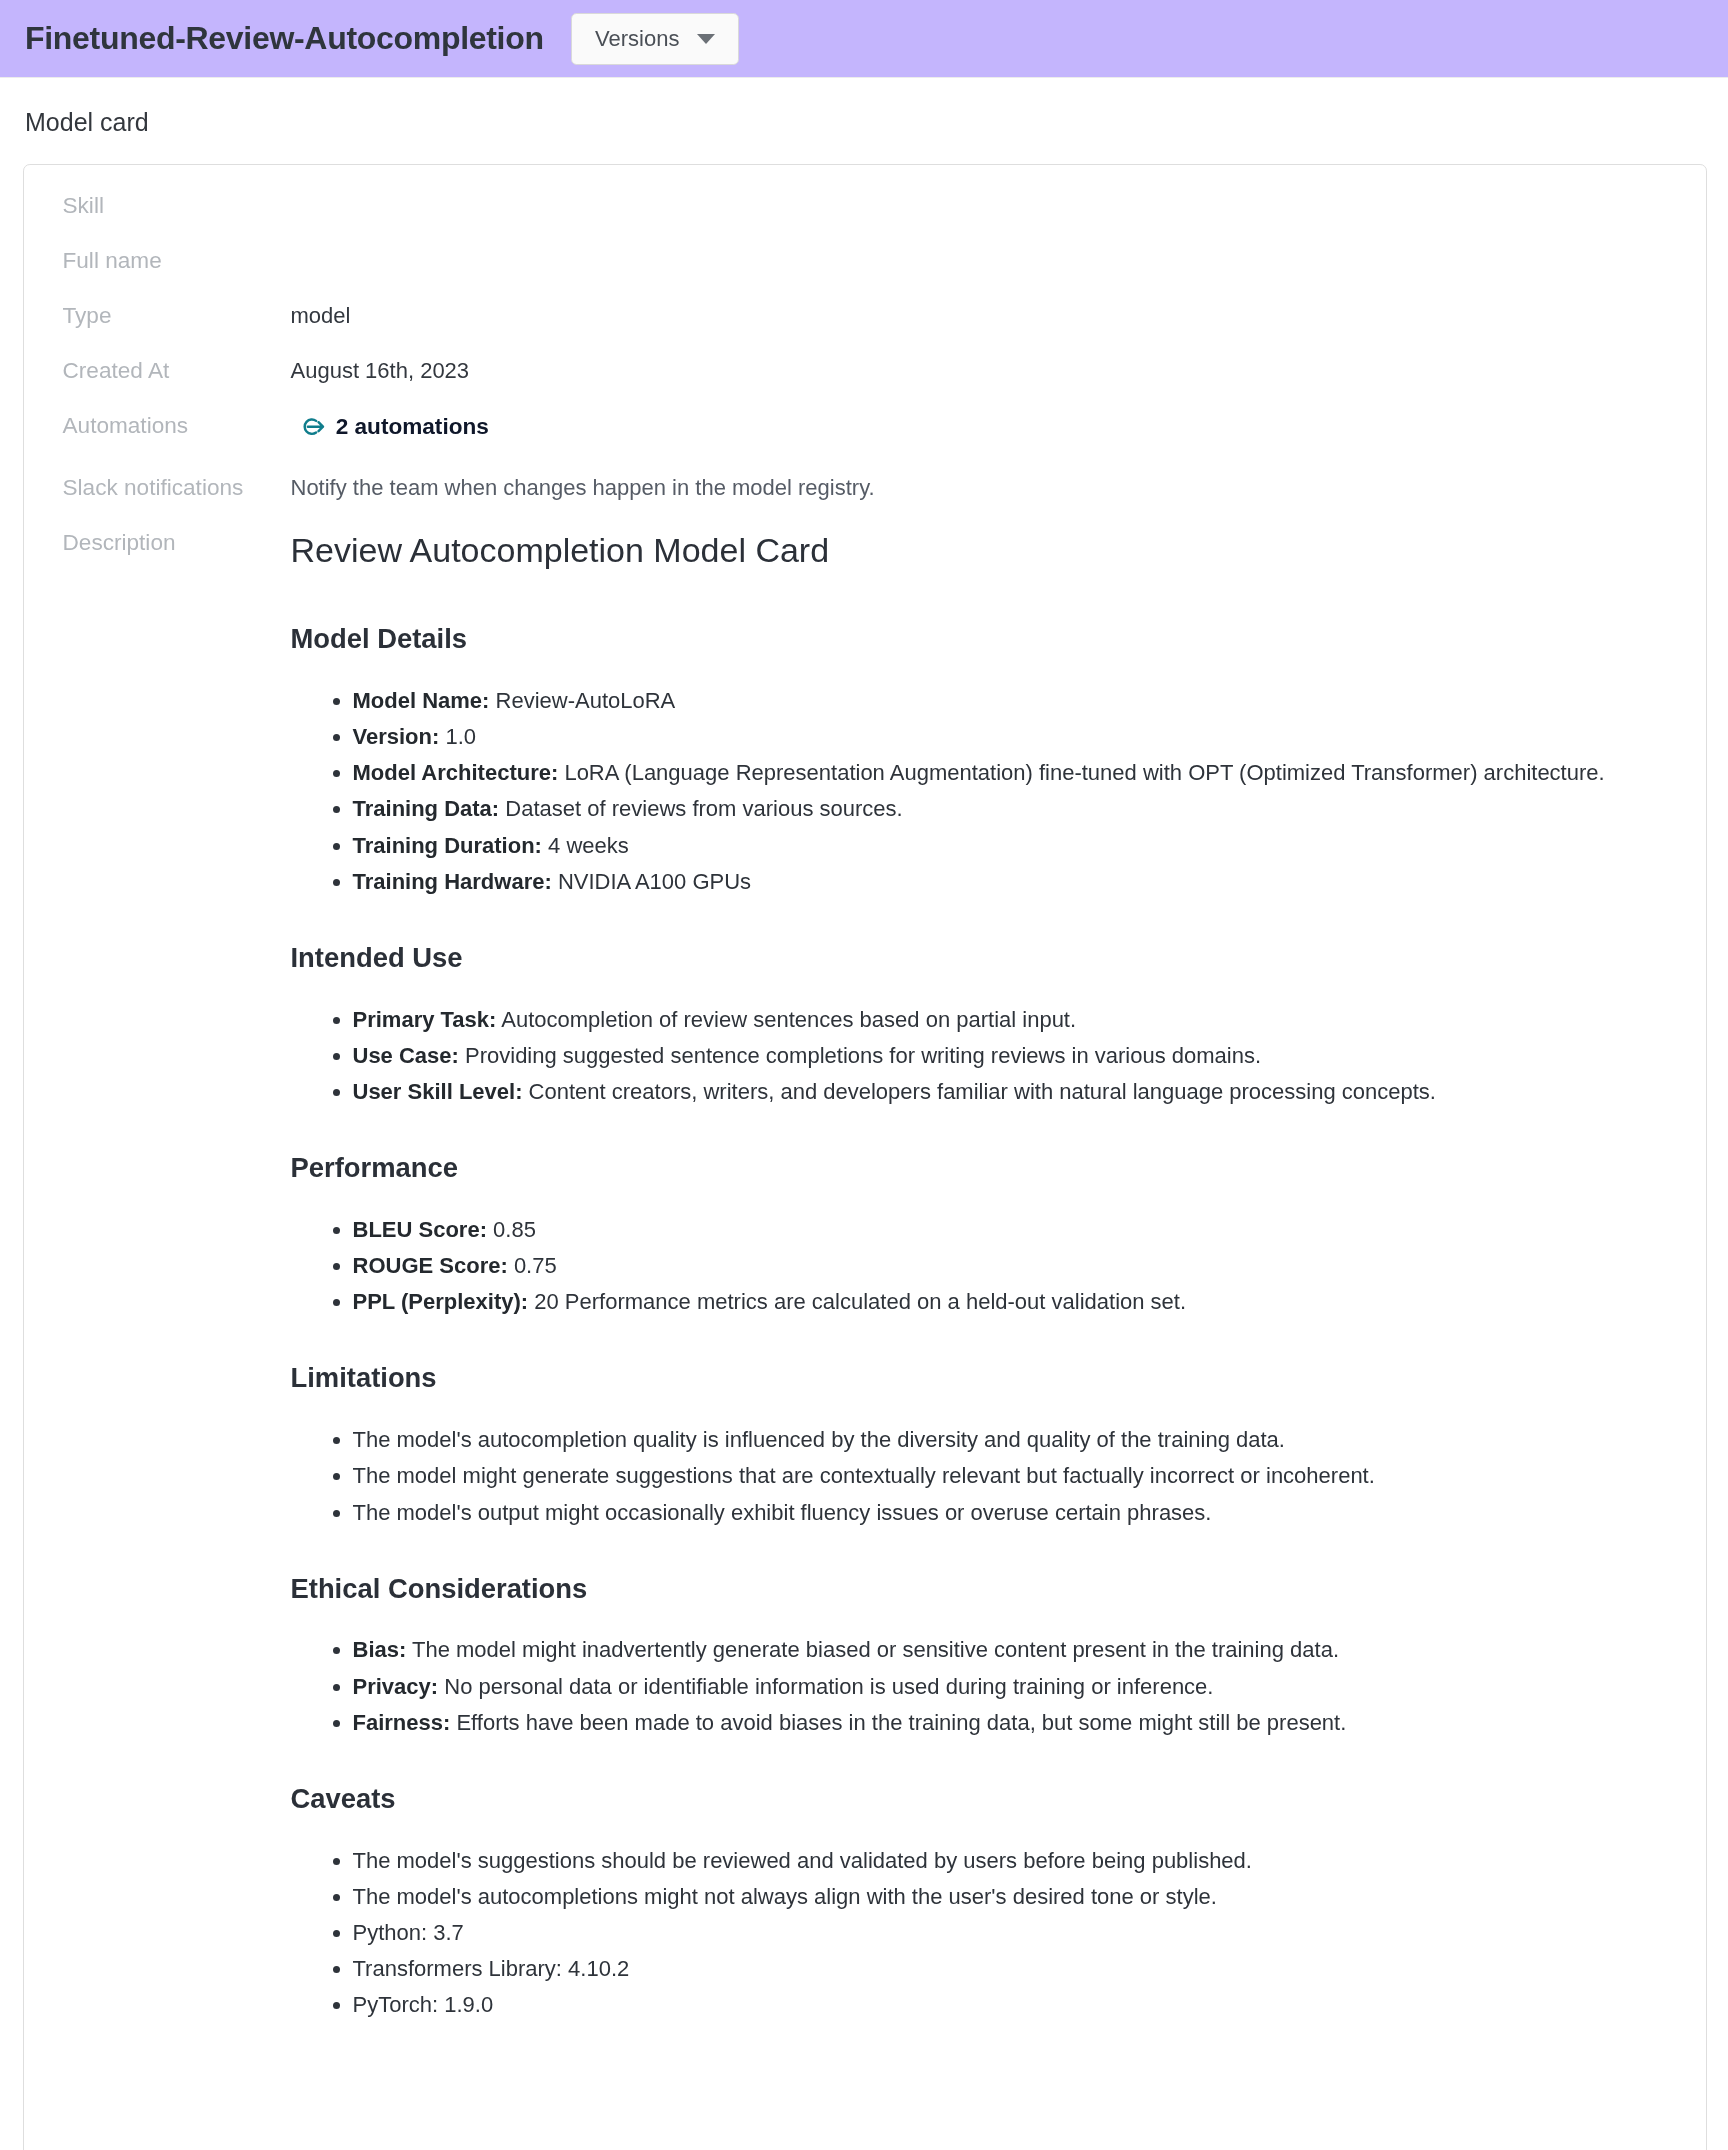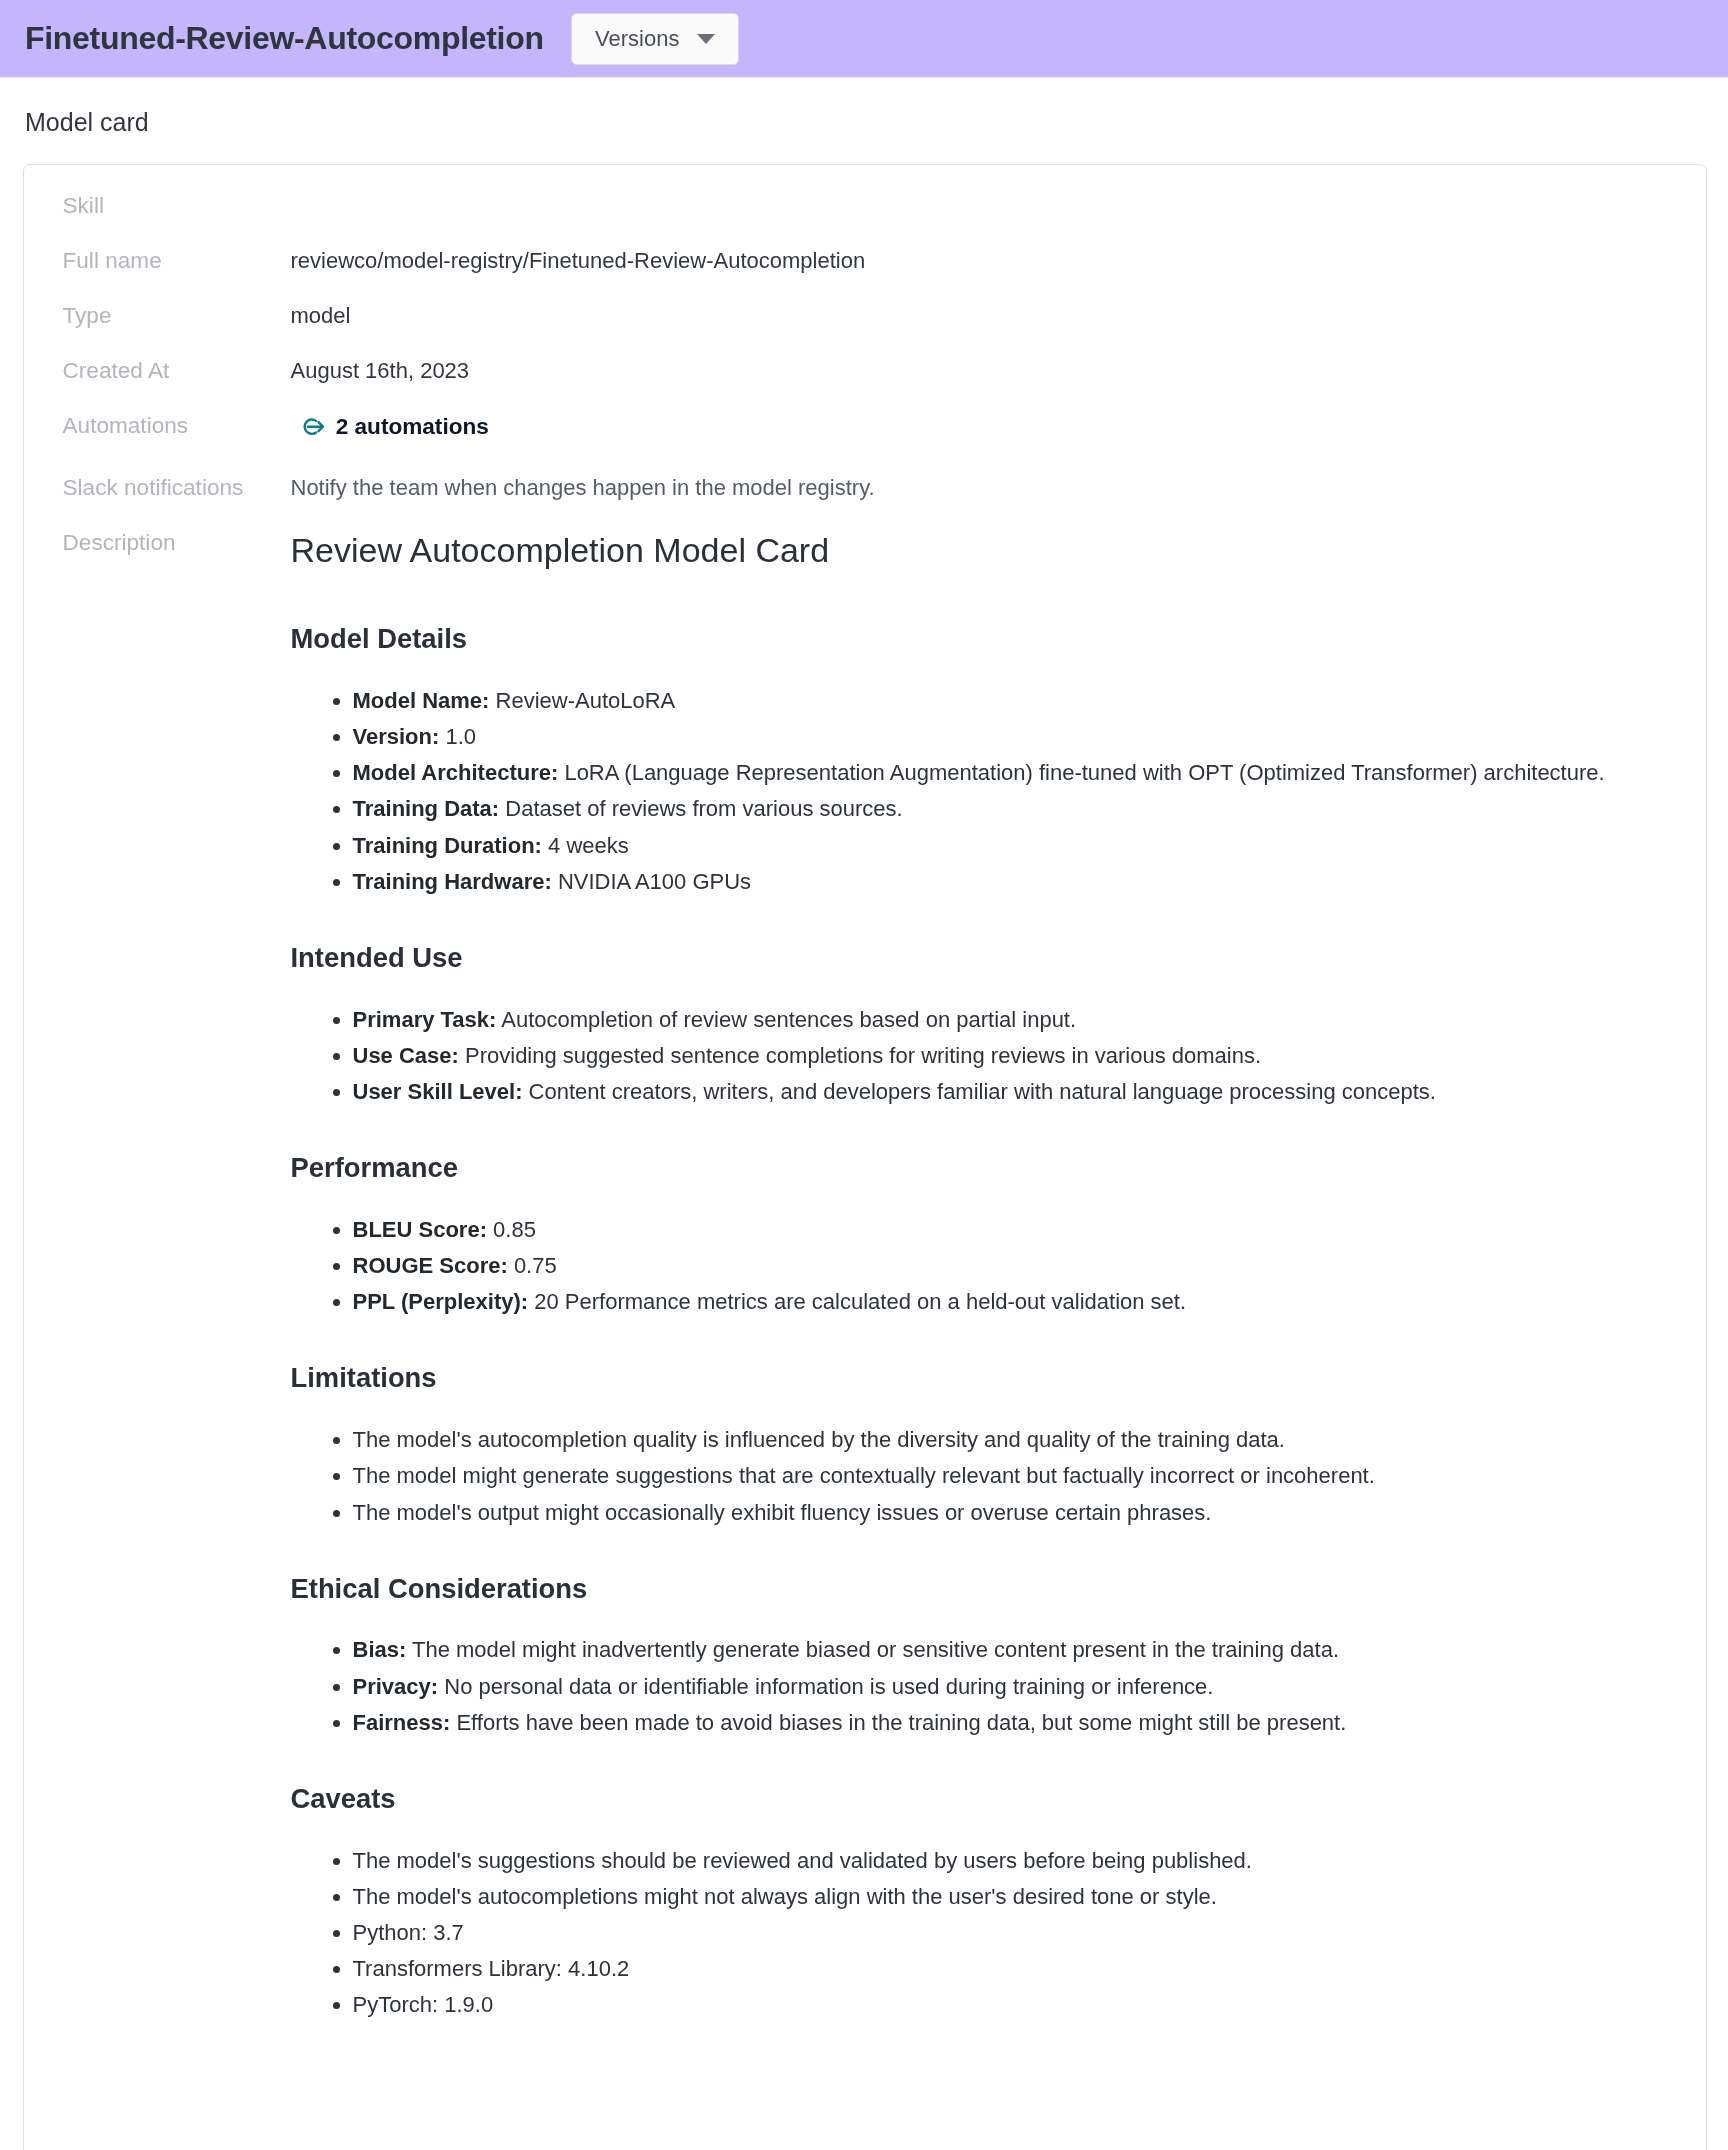--- a/index.html
+++ b/index.html
@@ -137,21 +137,20 @@
 
 <div class="card">
 
   <div class="field-row">
     <div class="field-label">Skill</div>
     <div class="field-value"></div>
   </div>
 
   <div class="field-row">
     <div class="field-label">Full name</div>
-    <div class="field-value">reviewco/model-registry/Finetuned-Review-Autocompletion</div>
   </div>
 
   <div class="field-row">
     <div class="field-label">Type</div>
     <div class="field-value">model</div>
   </div>
 
   <div class="field-row">
     <div class="field-label">Created At</div>
     <div class="field-value">August 16th, 2023</div>

